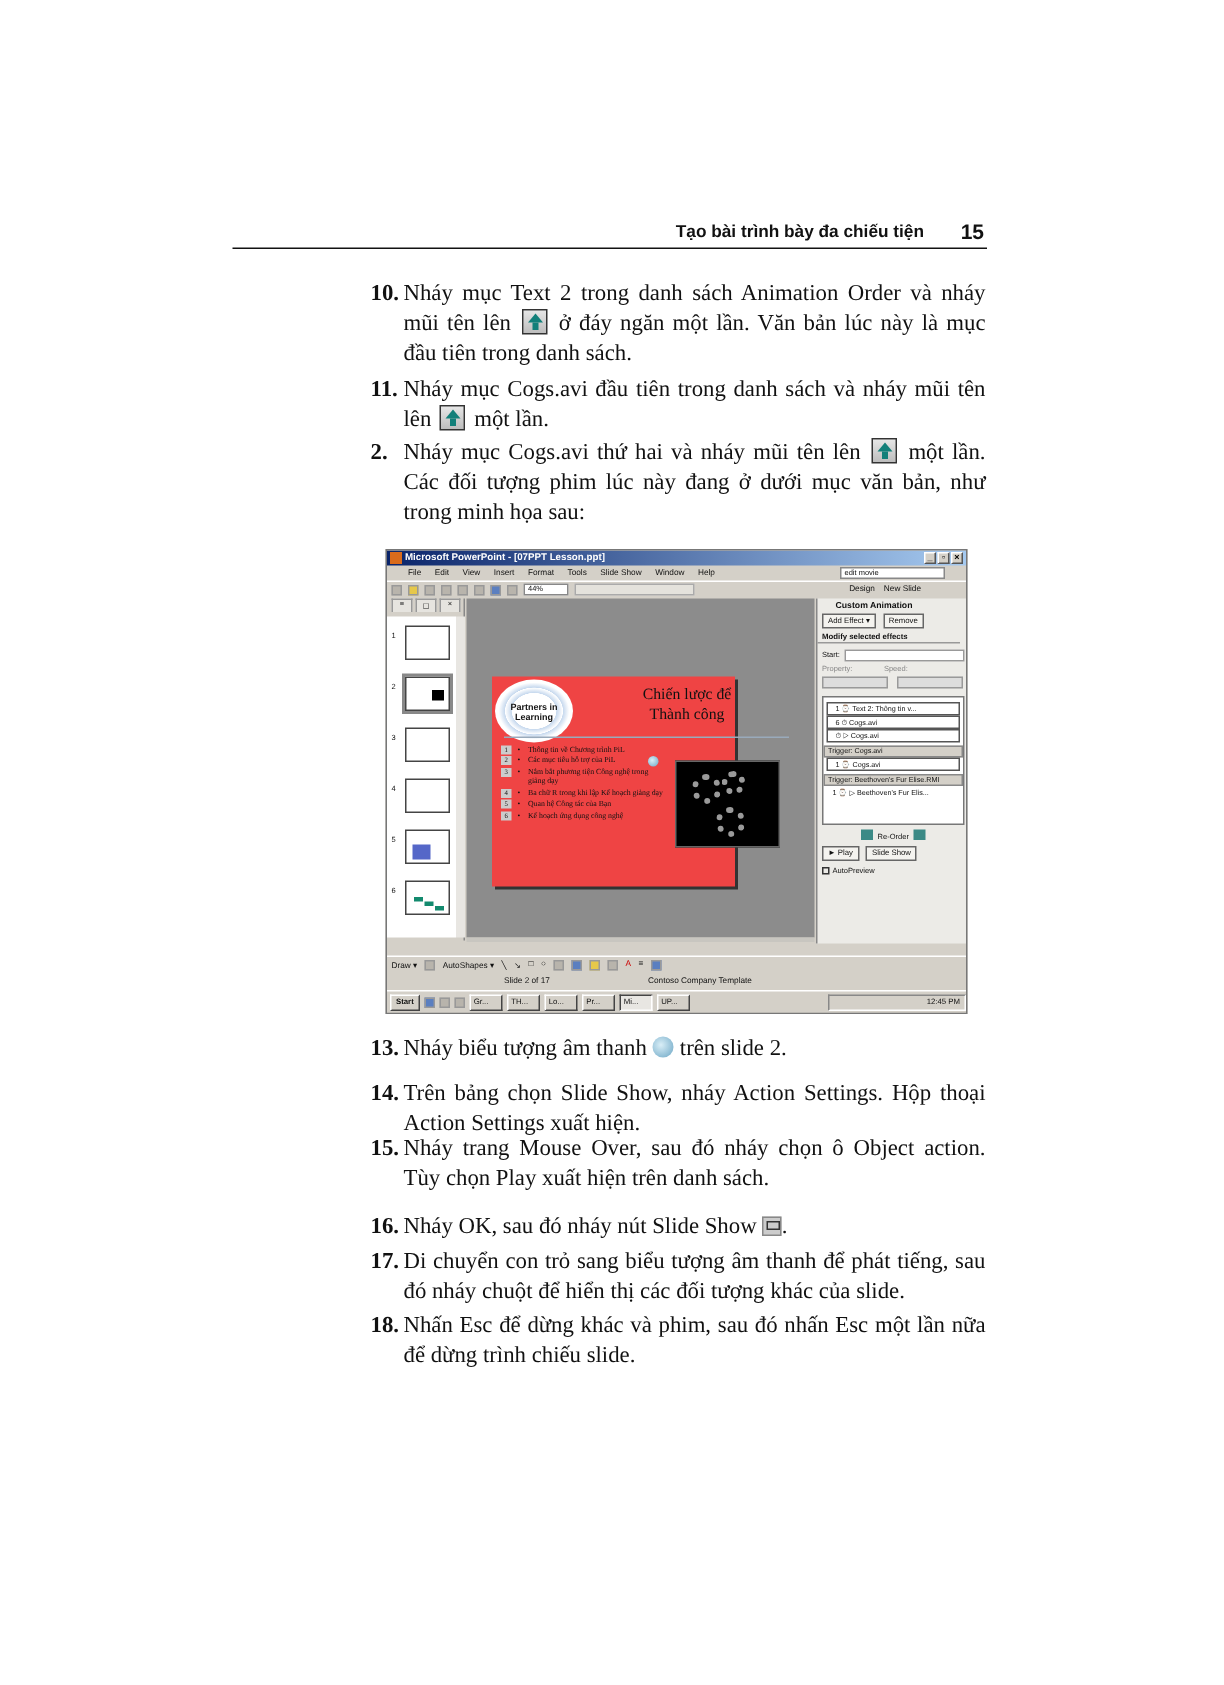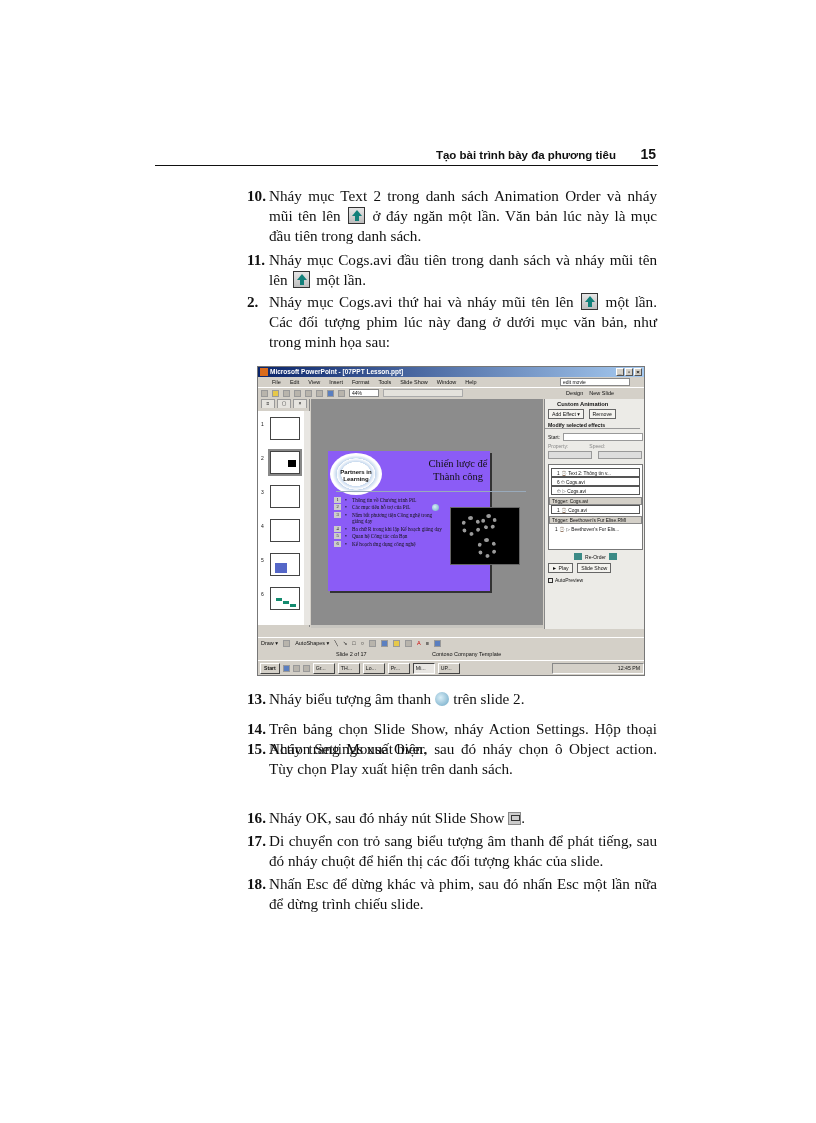--- a/index.html
+++ b/index.html
@@ -37,21 +37,21 @@
   .outline { position: absolute; left: 0; top: 32px; width: 52px; height: 228px; background: #d4d0c8; border-right: 1px solid #888; }
   .outline-tabs { height: 10px; display: flex; gap: 2px; padding-left: 3px; }
   .outline-tabs span { width: 14px; height: 9px; background: #e6e4df; border: 1px solid #999; border-bottom: none; font-size: 5px; text-align: center; }
   .thumbs { position: absolute; left: 0; top: 12px; width: 46px; height: 214px; background: #fff; }
   .thumb { position: absolute; left: 12px; width: 30px; height: 23px; background: #fff; border: 1px solid #444; }
   .thumb.sel { outline: 2px solid #888; }
   .thumb-num { position: absolute; left: 3px; font-size: 5px; }
   .vscroll { position: absolute; left: 46px; top: 12px; width: 6px; height: 214px; background: #e8e6e2; }
 
   .canvas { position: absolute; left: 53px; top: 32px; width: 232px; height: 226px; background: #8c8c8c; }
-  .slide { position: absolute; left: 17px; top: 52px; width: 162px; height: 140px; background: #8b5cf6; box-shadow: 2px 2px 0 #333; }
+  .slide { position: absolute; left: 17px; top: 52px; width: 162px; height: 140px; background: #ef4444; box-shadow: 2px 2px 0 #333; }
   .logo { position: absolute; left: 2px; top: 2px; width: 52px; height: 42px; border-radius: 50%; background: radial-gradient(ellipse at center,#fff 40%, #c7d9ee 41%, #fff 52%, #c7d9ee 53%, #fff 64%); }
   .logo-text { position: absolute; left: 8px; top: 18px; font-size: 6px; font-weight: bold; line-height: 7px; text-align: center; width: 40px; }
   .slide-title { position: absolute; left: 70px; top: 6px; width: 120px; text-align: center; font-family: "Liberation Serif", serif; font-size: 10.5px; line-height: 13px; }
   .slide-line { position: absolute; left: 8px; top: 40px; width: 190px; height: 1px; background: #9ab; }
   .bullets { position: absolute; left: 6px; top: 46px; width: 110px; font-family: "Liberation Serif", serif; font-size: 5.2px; line-height: 6.3px; }
   .bl { position: relative; padding-left: 18px; margin-bottom: 1.2px; }
   .bl .badge { position: absolute; left: 0; top: 0; width: 7px; height: 6px; background: #ccc; font-size: 4.5px; text-align: center; line-height: 6px; }
   .bl .dot { position: absolute; left: 11px; }
   .movie { position: absolute; left: 122px; top: 56px; width: 70px; height: 58px; background: #000; border: 1px solid #666; }
   .cog { position: absolute; border-radius: 50%; border: 4px dotted #9a9a9a; }
@@ -80,21 +80,21 @@
   .taskbar { position: absolute; left: 0; top: 293px; width: 388px; height: 16px; background: #d4d0c8; border-top: 1px solid #fff; display: flex; align-items: center; gap: 3px; padding-left: 2px; font-size: 5.2px; }
   .startbtn { height: 11px; padding: 0 3px; border: 1px solid #fff; border-right-color: #444; border-bottom-color: #444; font-weight: bold; line-height: 9px; }
   .taskbtn { height: 11px; width: 22px; border: 1px solid #fff; border-right-color: #444; border-bottom-color: #444; line-height: 9px; padding-left: 2px; overflow: hidden; white-space: nowrap; }
   .taskbtn.active { background: #e8e6e2; border-color: #444 #fff #fff #444; }
   .tray { position: absolute; right: 2px; top: 2px; height: 11px; width: 92px; border: 1px solid #888; border-right-color: #fff; border-bottom-color: #fff; text-align: right; padding-right: 3px; line-height: 9px; }
 </style>
 </head>
 <body>
 
 <div class="header">
-  <span class="header-title">Tạo bài trình bày đa phương tiêu</span>
+  <span class="header-title">Tạo bài trình bày đa chiếu tiện</span>
   <span class="header-page">15</span>
 </div>
 
 <div class="step" style="top:186px">
   <span class="num">10.</span>
   <span class="txt"><span>Nháy mục Text 2 trong danh sách Animation Order và nháy mũi tên lên</span> <span class="ico-up"></span> <span>ở đáy ngăn một lần. Văn bản lúc này là mục đầu tiên trong danh sách.</span></span>
 </div>
 <div class="step" style="top:250px">
   <span class="num">11.</span>
   <span class="txt"><span>Nháy mục Cogs.avi đầu tiên trong danh sách và nháy mũi tên lên</span> <span class="ico-up"></span> <span>một lần.</span></span>
@@ -275,21 +275,21 @@
 </div>
 
 <div class="step" style="top:689px">
   <span class="num">13.</span>
   <span class="txt"><span>Nháy biểu tượng âm thanh</span><span class="ico-sound"></span><span>trên slide 2.</span></span>
 </div>
 <div class="step" style="top:719px">
   <span class="num">14.</span>
   <span class="txt">Trên bảng chọn Slide Show, nháy Action Settings. Hộp thoại Action Settings xuất hiện.</span>
 </div>
-<div class="step" style="top:739px">
+<div class="step" style="top:756px">
   <span class="num">15.</span>
   <span class="txt">Nháy trang Mouse Over, sau đó nháy chọn ô Object action. Tùy chọn Play xuất hiện trên danh sách.</span>
 </div>
 <div class="step" style="top:808px">
   <span class="num">16.</span>
   <span class="txt"><span>Nháy OK, sau đó nháy nút Slide Show</span> <span class="ico-show"></span><span>.</span></span>
 </div>
 <div class="step" style="top:831px">
   <span class="num">17.</span>
   <span class="txt">Di chuyển con trỏ sang biểu tượng âm thanh để phát tiếng, sau đó nháy chuột để hiển thị các đối tượng khác của slide.</span>

